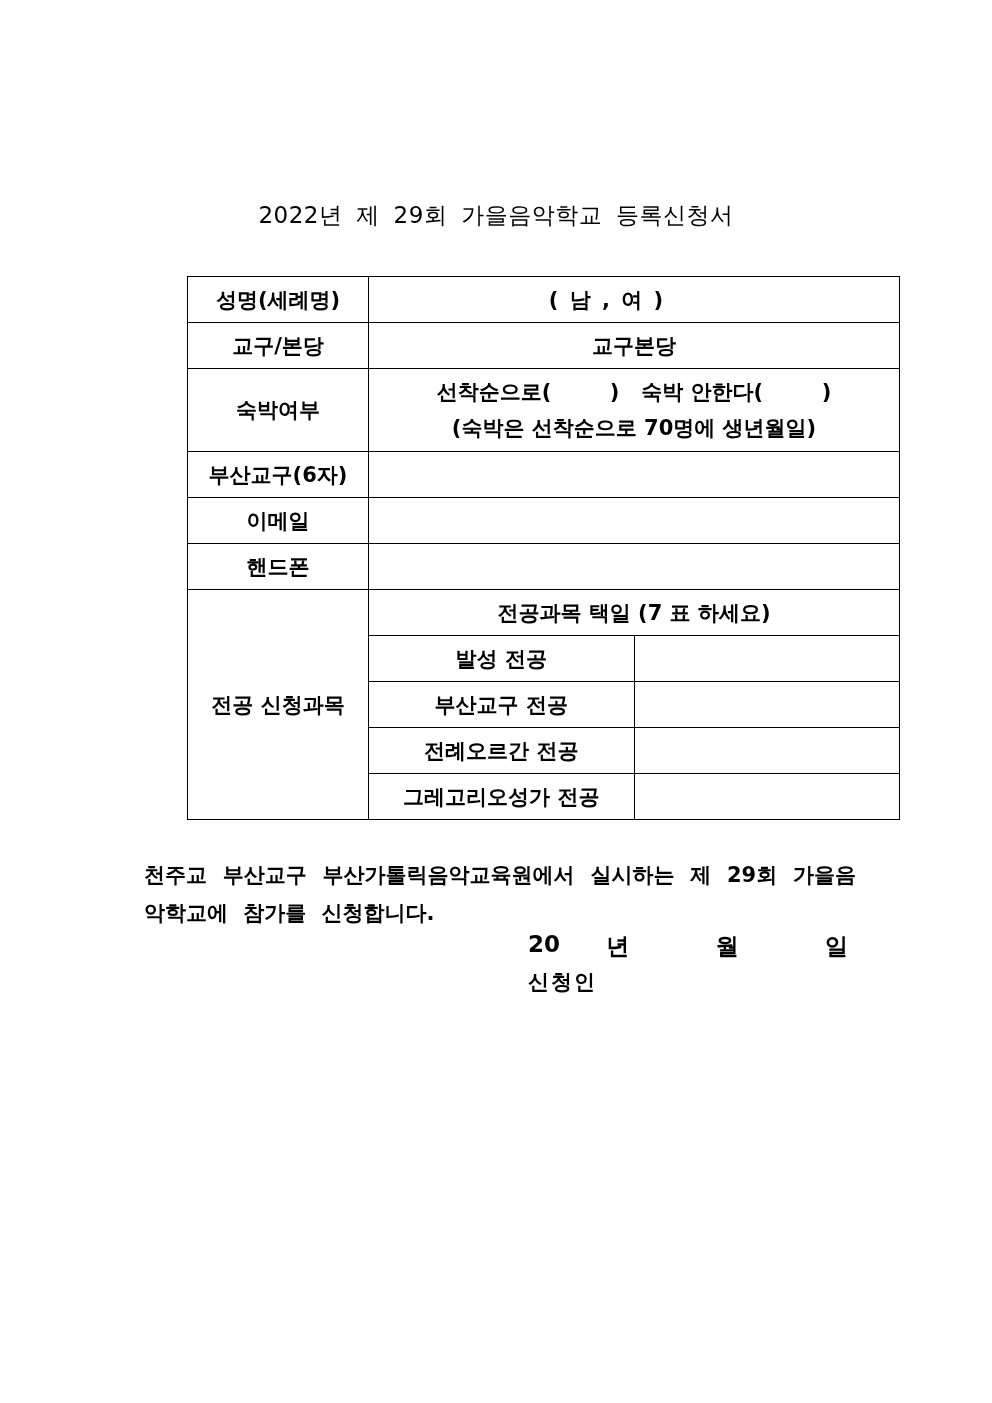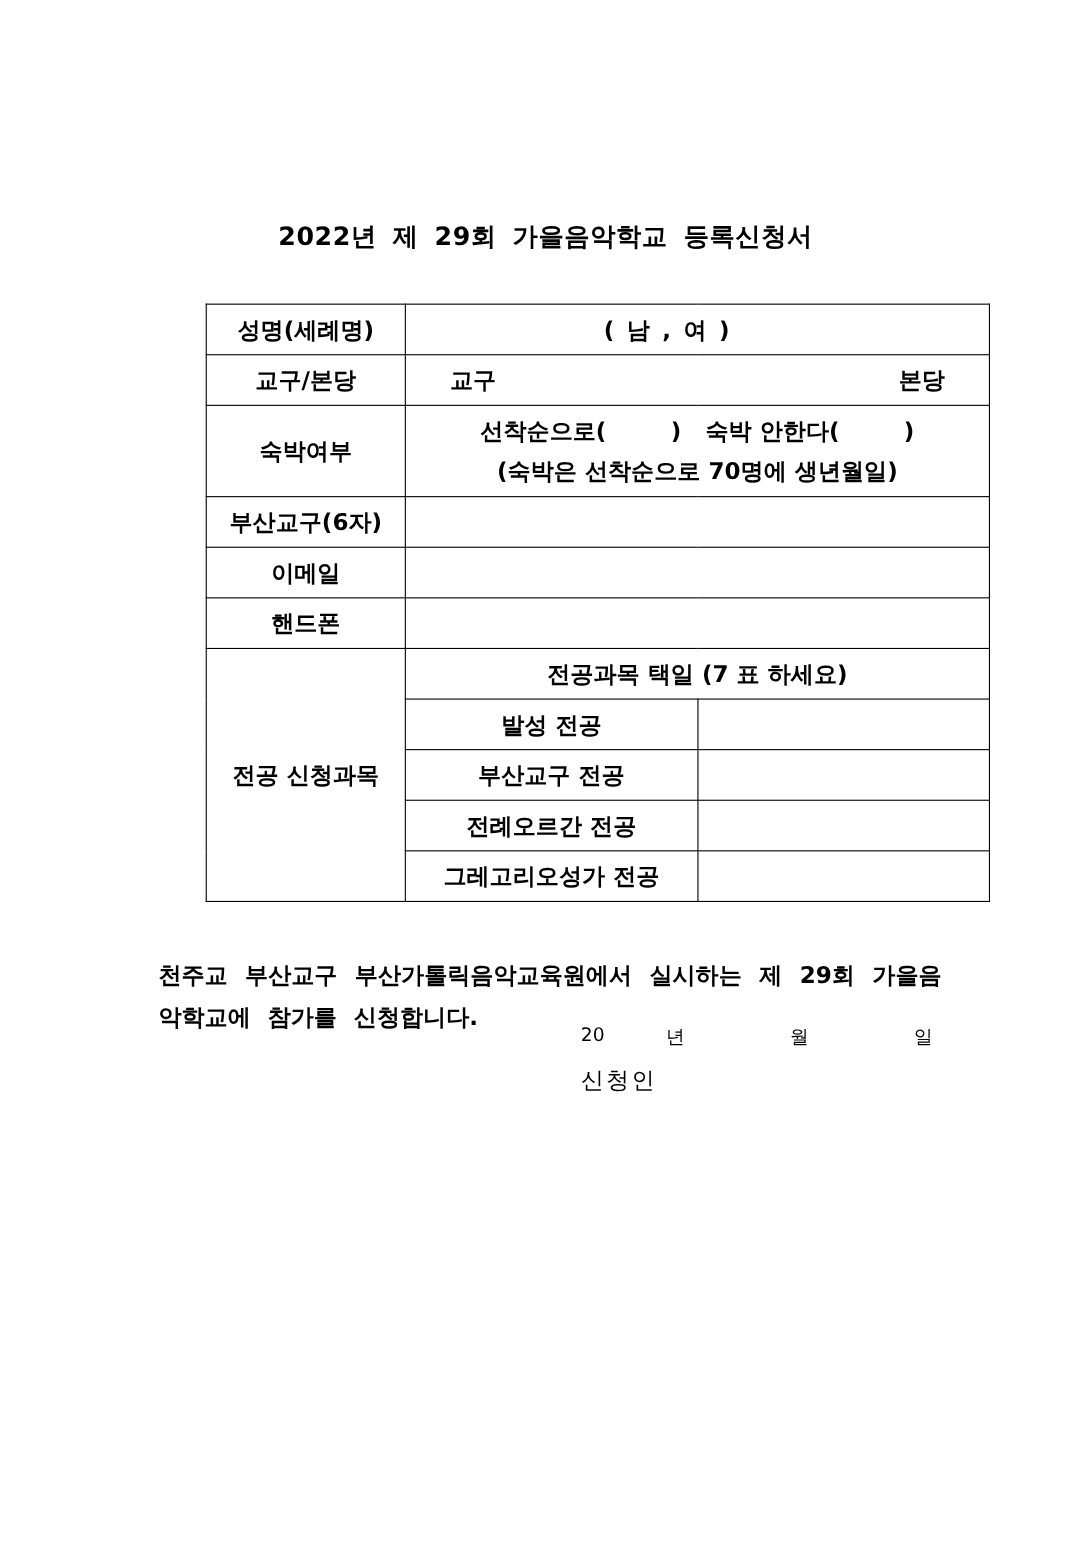--- a/index.html
+++ b/index.html
@@ -1,34 +1,34 @@
 <!DOCTYPE html>
 <html><head>
 <meta charset="utf-8">
 <style>
   html, body { margin: 0; padding: 0; background: #ffffff; }
   body { width: 992px; height: 1403px; position: relative; overflow: hidden;
          font-family: "DejaVu Sans", "Liberation Sans", sans-serif; color: #000; }
   .title { position: absolute; top: 200px; left: 0; width: 992px; text-align: center;
-           font-size: 23px; font-weight: bold; letter-spacing: 0.5px; word-spacing: 6px; }
+           font-size: 23px; font-weight: normal; letter-spacing: 0.5px; word-spacing: 6px; }
   table.form { position: absolute; top: 276px; left: 147px; width: 713px;
                border-collapse: collapse; table-layout: fixed; margin-left: 40px; }
   table.form td { border: 1.3px solid #000; height: 45px; padding: 0; text-align: center;
                   vertical-align: middle; font-size: 21px; font-weight: bold; }
   td.label { width: 180px; }
   td.sub-label { width: 265px; }
   .lodging { line-height: 36px; }
   .name-gender { text-align: right; padding-right: 56px !important; word-spacing: 4px; }
-  .parish-cell { display: flex; justify-content: space-between; padding: 0 40px; }
+  .parish-cell { display: flex; justify-content: center; padding: 0 40px; }
   .pledge { position: absolute; top: 856px; left: 144px; width: 712px; font-size: 21px;
-            font-weight: bold; line-height: 38px; word-spacing: 8px; text-align: justify; margin-top: 12px; }
-  .date-line { position: absolute; top: 931px; left: 528px; width: 320px; font-size: 17px;
-               font-weight: normal; display: flex; justify-content: space-between; }
+            font-weight: bold; line-height: 38px; word-spacing: 8px; text-align: justify; }
+  .date-line { position: absolute; top: 931px; left: 528px; width: 320px; font-size: 23px;
+               font-weight: bold; display: flex; justify-content: space-between; }
   .date-line span:nth-child(2) { margin-left: -40px; }
-  .signer { position: absolute; top: 968px; left: 528px; font-size: 21px; font-weight: normal; letter-spacing: 2px; }
+  .signer { position: absolute; top: 968px; left: 528px; font-size: 21px; font-weight: bold; letter-spacing: 2px; }
 </style>
 </head>
 <body>
 
 <div class="title">2022년 제 29회 가을음악학교 등록신청서</div>
 
 <table class="form">
   <tbody>
       <tr>
     <td class="label">성명(세례명)</td>

